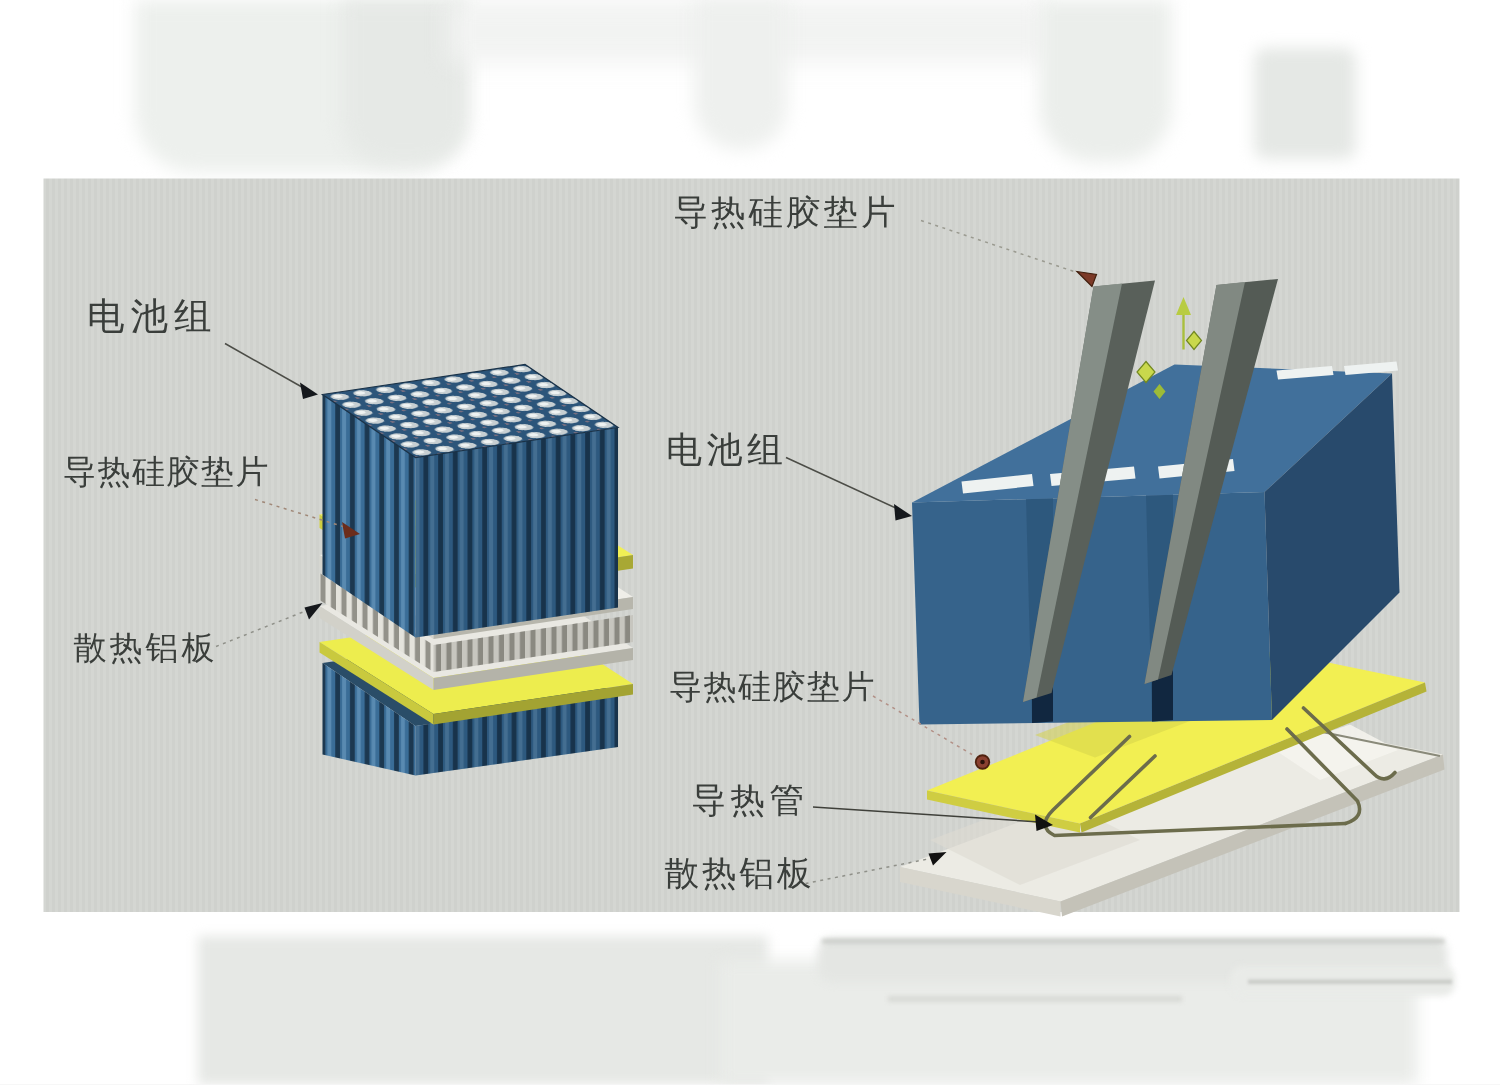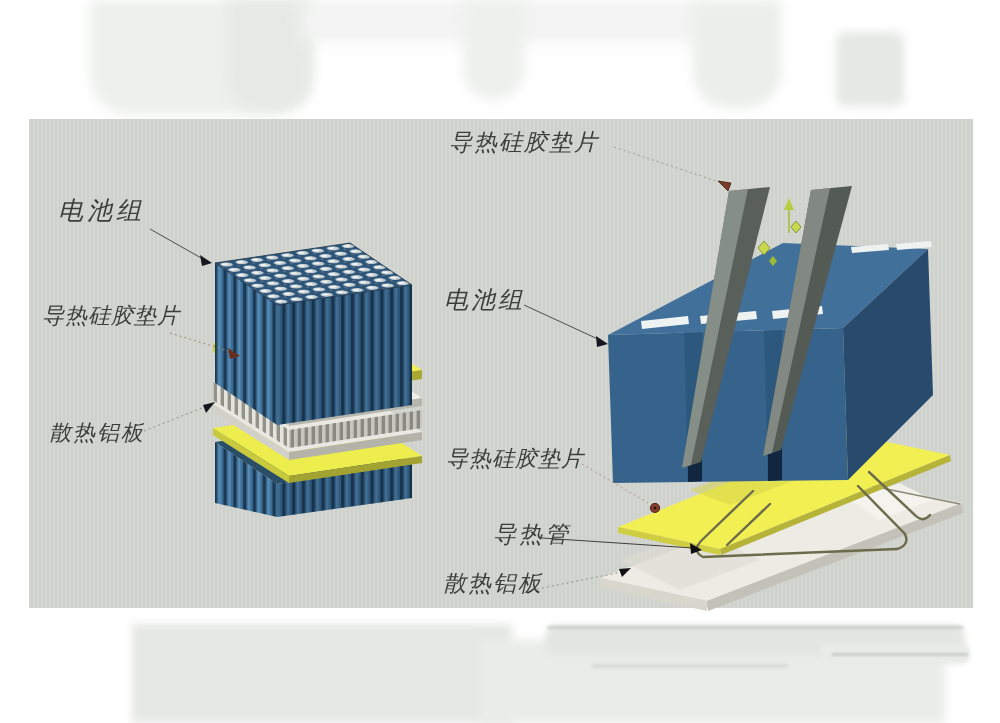--- a/index.html
+++ b/index.html
@@ -2,28 +2,28 @@
 <html><head>
 <meta charset="utf-8">
 <style>
   html,body{margin:0;padding:0;background:#ffffff;}
   #stage{position:relative;width:1000px;height:723px;overflow:hidden;background:#ffffff;
          font-family:"DejaVu Sans","Liberation Sans",sans-serif;}
   .ghost{position:absolute;pointer-events:none;}
   #panel{position:absolute;left:29px;top:119px;width:944px;height:489px;background:#d3d5d1;
          background-image:repeating-linear-gradient(90deg,rgba(255,255,255,.03) 0 2px,rgba(0,0,0,.02) 2px 4px);}
   #diagram-svg{position:absolute;left:0;top:0;width:1000px;height:723px;}
-  .lbl{position:absolute;color:#3a3e3b;white-space:nowrap;line-height:1.15;font-style:italic;}
+  .lbl{position:absolute;color:#3a3e3b;white-space:nowrap;line-height:1.15;}
   #lbl-battery-left   {left:58px;  top:197px; font-size:25px; letter-spacing:4px;}
   #lbl-pad-left       {left:42px;  top:303px; font-size:22px; letter-spacing:1px;}
   #lbl-alu-left       {left:49px;  top:420px; font-size:22px; letter-spacing:2px;}
   #lbl-pad-top        {left:449px; top:129px; font-size:23px; letter-spacing:2px;}
   #lbl-battery-right  {left:444px; top:287px; font-size:24px; letter-spacing:3px;}
   #lbl-pad-right      {left:446px; top:446px; font-size:22px; letter-spacing:1px;}
-  #lbl-pipe           {left:461px; top:521px; font-size:23px; letter-spacing:3px;margin-left:32px;}
+  #lbl-pipe           {left:461px; top:521px; font-size:23px; letter-spacing:3px;}
   #lbl-alu-right      {left:443px; top:570px; font-size:23px; letter-spacing:2px;}
   
   #gt1{left:90px;top:0;width:220px;height:115px;background:#edf0ed;filter:blur(6px);border-radius:0 0 40px 40px;}
   #gt2{left:228px;top:0;width:84px;height:110px;background:#e6e9e6;filter:blur(6px);border-radius:0 0 30px 30px;}
   #gt3{left:463px;top:0;width:62px;height:100px;background:#eef0ee;filter:blur(6px);border-radius:0 0 30px 30px;}
   #gt4{left:693px;top:0;width:88px;height:108px;background:#ebeeeb;filter:blur(6px);border-radius:0 0 36px 36px;}
   #gt5{left:836px;top:32px;width:68px;height:74px;background:#e5e8e5;filter:blur(5px);border-radius:8px;}
   #gt6{left:300px;top:0;width:400px;height:42px;background:#f2f3f2;filter:blur(8px);}
   
   #gb1{left:132px;top:624px;width:380px;height:99px;background:#e6e8e5;filter:blur(4px);}

